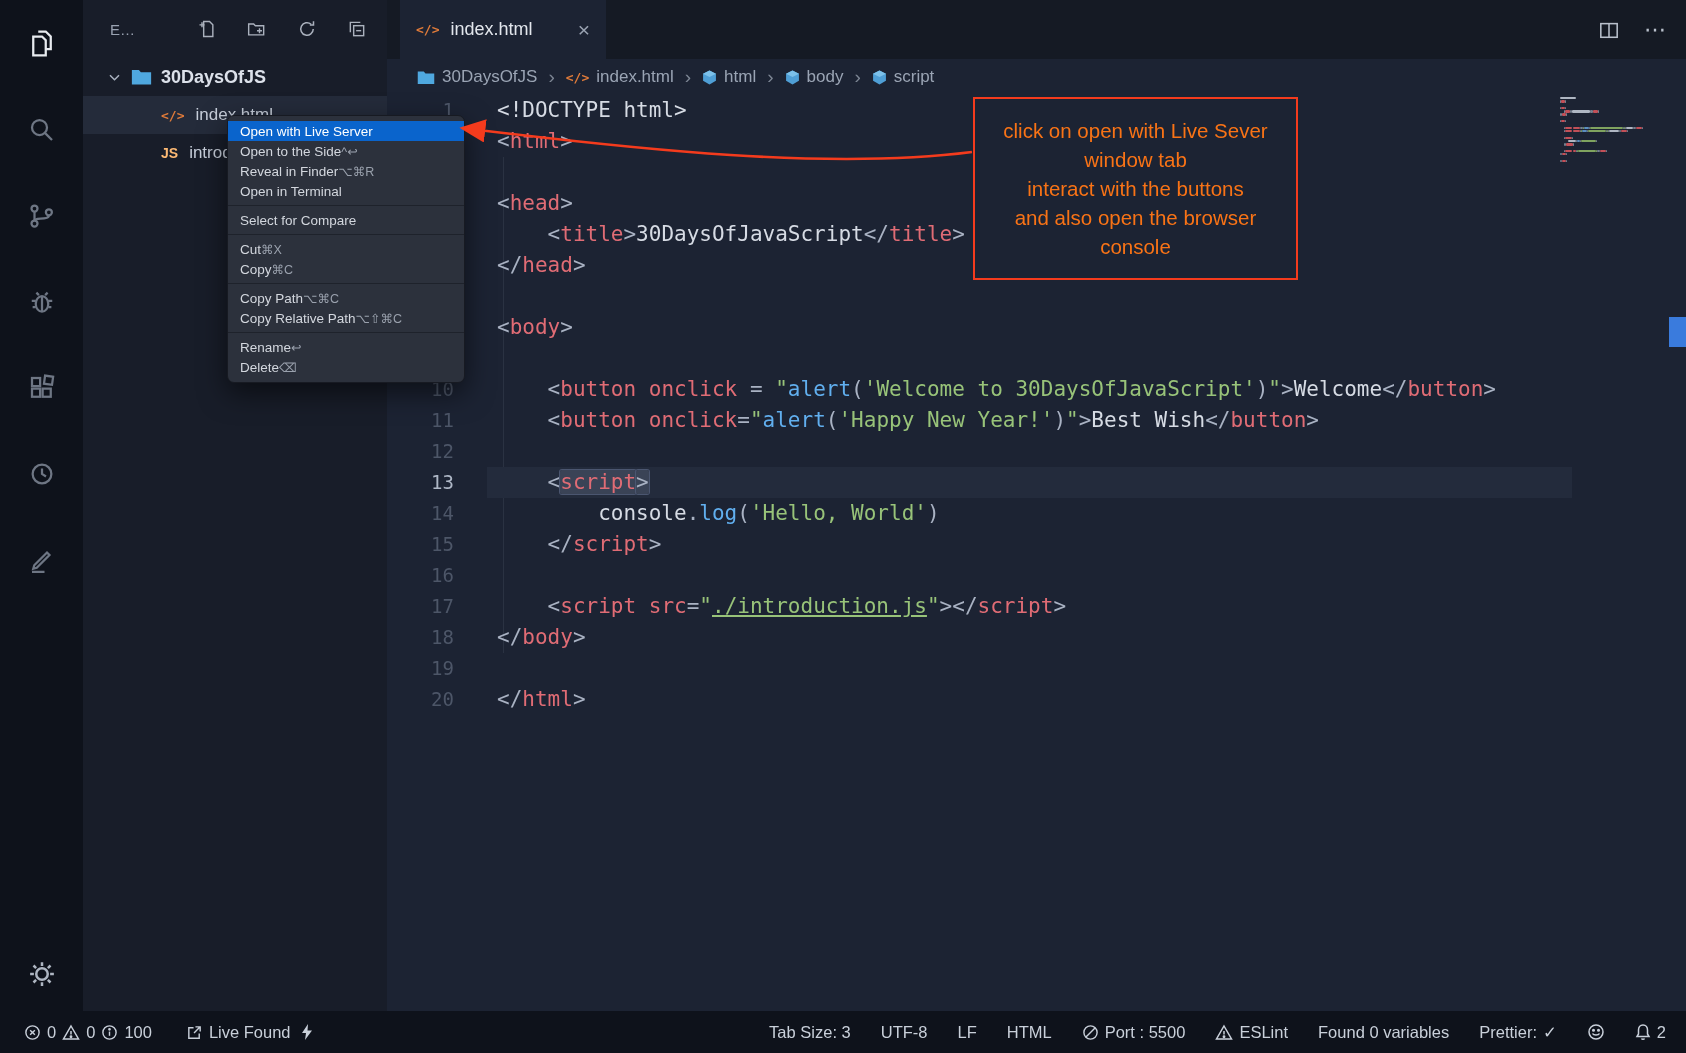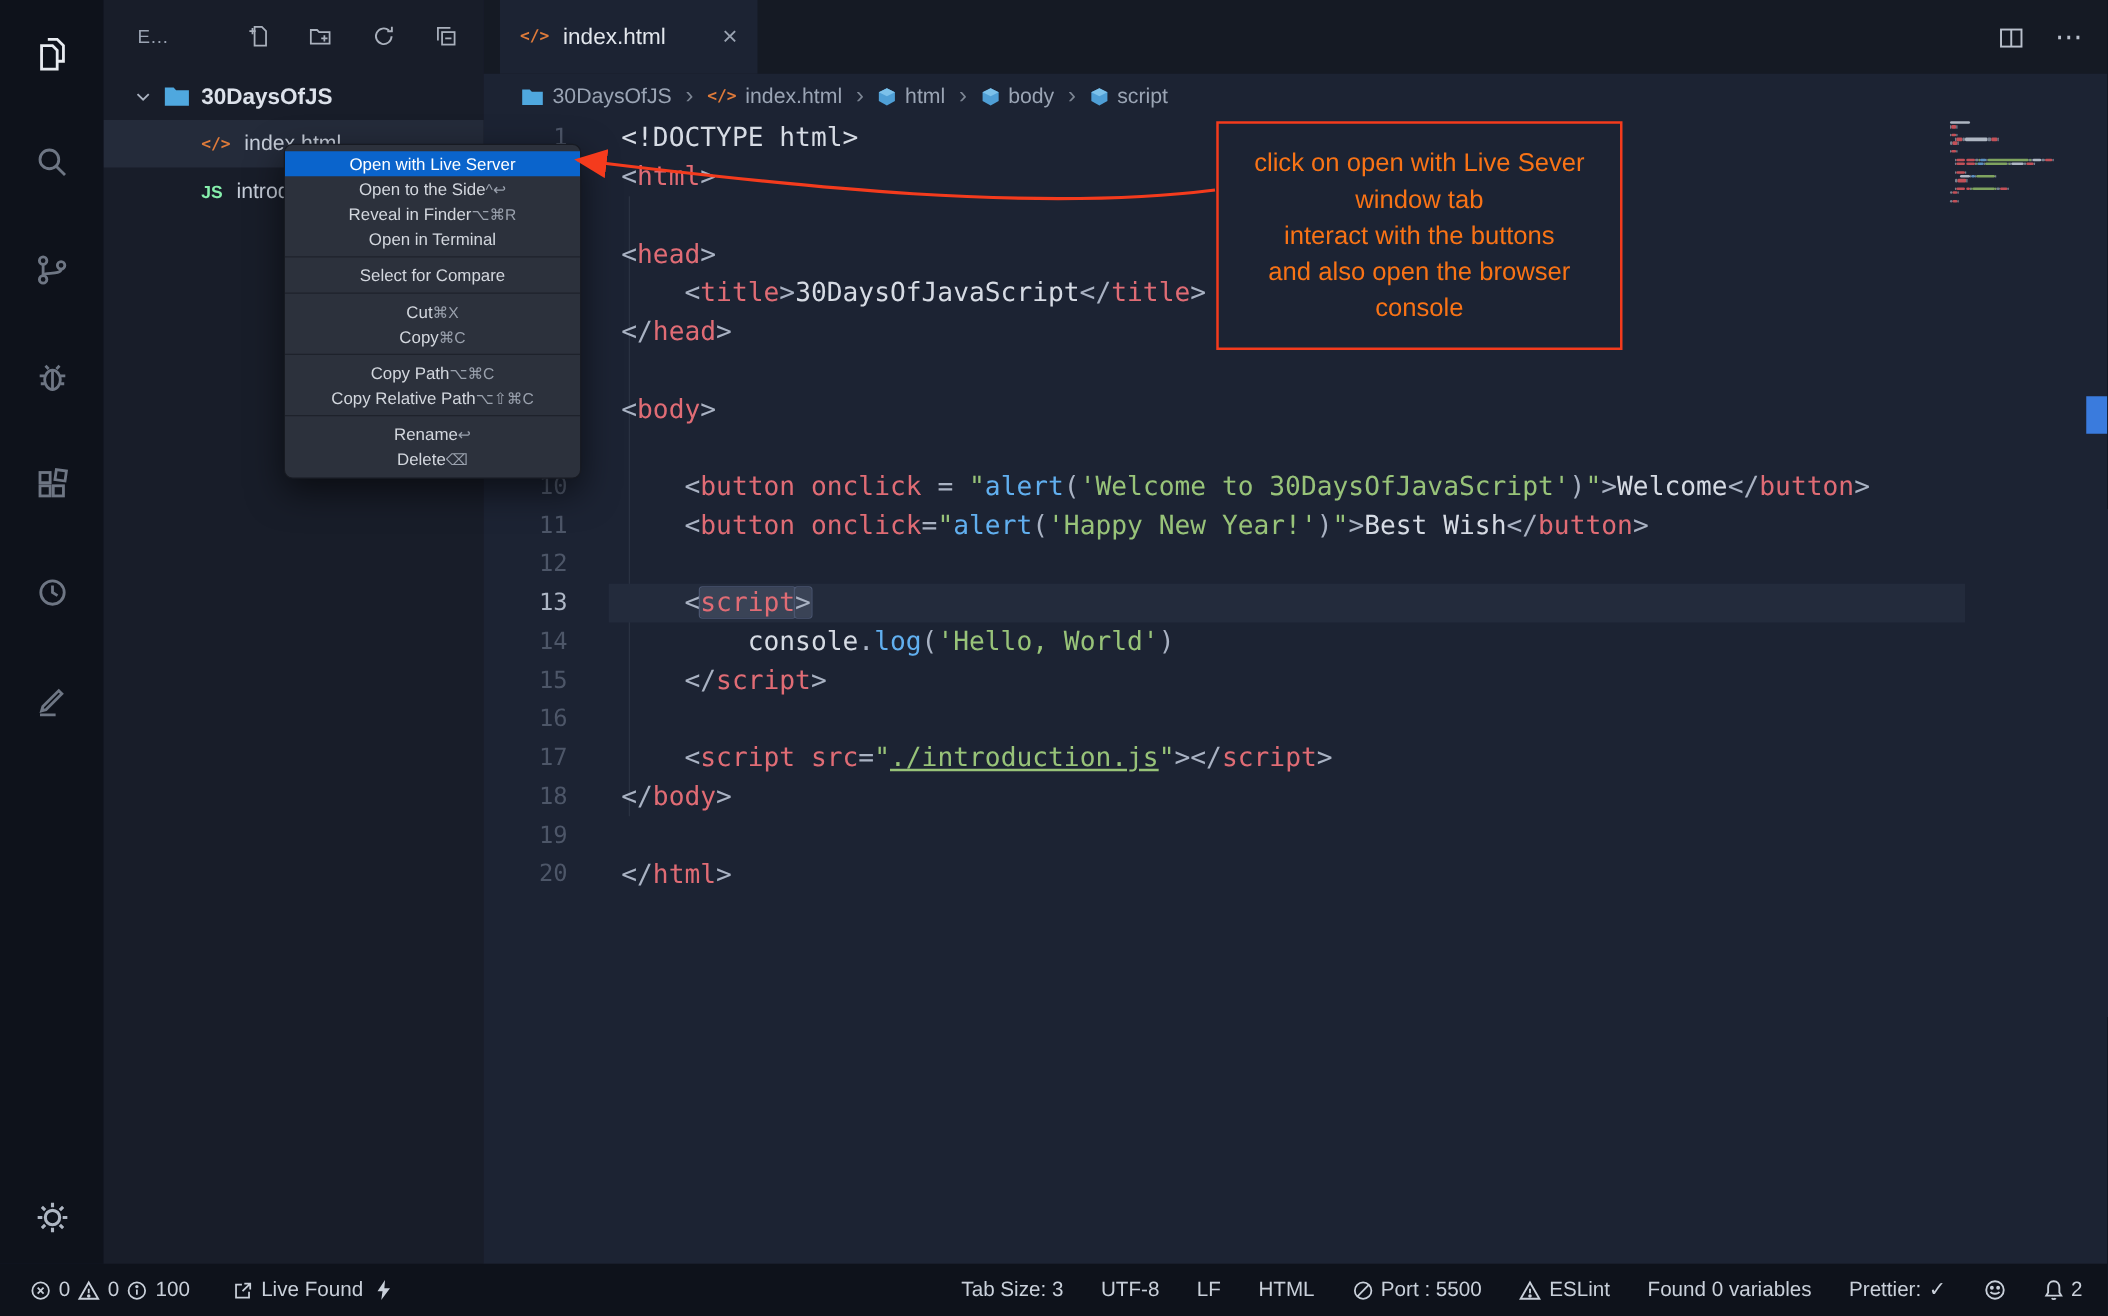--- a/index.html
+++ b/index.html
@@ -17,21 +17,21 @@
   
   .sidebar{position:absolute;left:83px;top:0;width:304px;height:1011px;background:#181d29;}
   .sb-header{display:flex;align-items:center;height:58px;padding:0 20px 0 27px;color:#9aa3b2;box-sizing:border-box;}
   .sb-title{font-size:15px;margin-right:auto;}
   .sb-header-icons{display:flex;gap:30px;color:#aab1bd;}
   .tree-root{display:flex;align-items:center;height:38px;padding-left:24px;gap:9px;
     color:#dce1ea;font-size:18px;font-weight:600;}
   .tree-file{display:flex;align-items:center;height:38px;padding-left:78px;gap:11px;color:#c6cdd9;font-size:17px;}
   .tree-file.selected{background:#242b3a;}
   .fi-html{color:#e07b3a;font:700 13px "DejaVu Sans Mono",monospace;}
-  .fi-js{color:#86efac;font:700 14px "Liberation Sans",sans-serif;}
+  .fi-js{color:#fdba74;font:700 14px "Liberation Sans",sans-serif;}
 
   
   .editor{position:absolute;left:387px;top:0;right:0;height:1011px;background:#1c2333;}
   .tabbar{position:relative;height:59px;background:#151a24;display:flex;align-items:stretch;}
   .tab{margin-left:13px;width:206px;background:#1c2333;display:flex;align-items:center;
     padding:0 16px;gap:11px;box-sizing:border-box;}
   .tab-label{color:#e2e6ec;font-size:18px;}
   .tab-close{color:#9aa3b2;font-size:21px;margin-left:auto;}
   .tabbar-actions{position:absolute;right:20px;top:0;bottom:0;display:flex;align-items:center;gap:24px;color:#b9c0cc;}
   .ellipsis{font-size:22px;line-height:1;}
@@ -61,21 +61,21 @@
   .mm-seg{display:inline-block;height:2.4px;border-radius:1px;vertical-align:top;}
   .mm-seg.pn{background:#76808f}.mm-seg.tg{background:#c25058}.mm-seg.at{background:#c25058}
   .mm-seg.st{background:#7fa35f}.mm-seg.fn{background:#5b8fc0}.mm-seg.tx{background:#aeb6c2}
   .mm-seg.lk{background:#7fa35f}.mm-seg.sp{background:transparent}
   .scroll-deco{position:absolute;right:0;top:317px;width:17px;height:30px;background:#3a7bdd;}
 
   
   .context-menu{position:absolute;left:227px;top:115px;width:238px;background:#2c313c;
     border:1px solid #171a22;border-radius:7px;padding:5px 0;z-index:40;
     box-shadow:0 10px 28px rgba(0,0,0,.55);font-size:13.5px;color:#d3d7de;box-sizing:border-box;}
-  .menu-item{display:flex;height:20px;align-items:center;justify-content:center;padding:0 12px;}
+  .menu-item{display:flex;height:20px;align-items:center;justify-content:flex-start;padding:0 12px;}
   .menu-item.hl{background:var(--hl,#0a64cc);color:#ffffff;}
   .mi-short{color:#9aa1ad;font-size:12.5px;}
   .menu-item.hl .mi-short{color:#d8e6fa;}
   .menu-sep{height:1px;background:#1e222b;margin:4px 0;}
 
   
   .annotation{position:absolute;left:973px;top:97px;width:325px;height:183px;border:2px solid #f43b1d;
     z-index:45;display:flex;flex-direction:column;justify-content:center;text-align:center;
     font-size:20.5px;line-height:29px;color:#f43b1d;box-sizing:border-box;background:transparent;}
   .arrow-overlay{position:absolute;left:0;top:0;width:1686px;height:1053px;z-index:46;pointer-events:none;}

